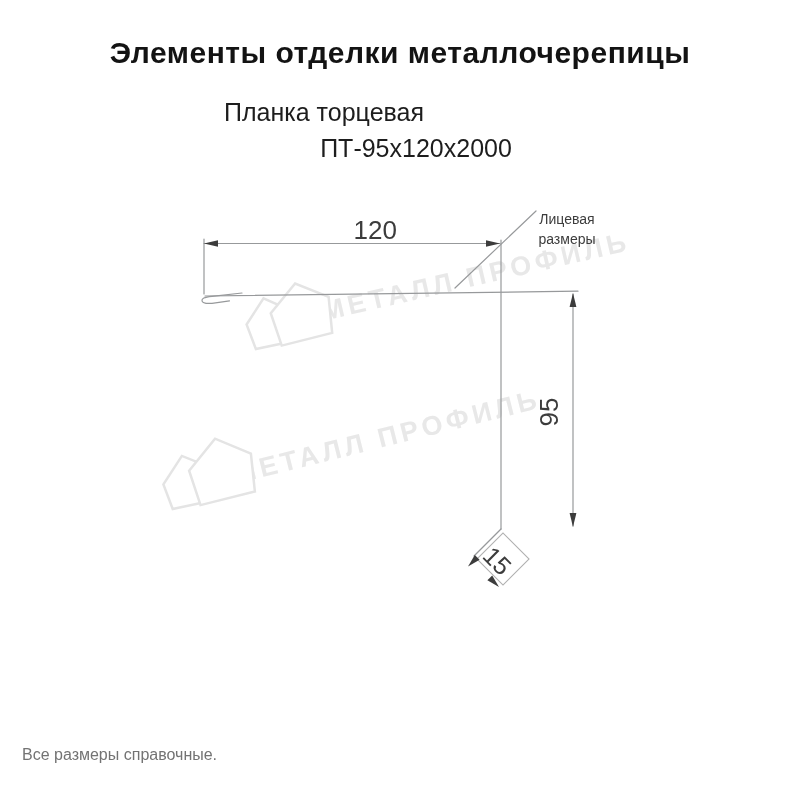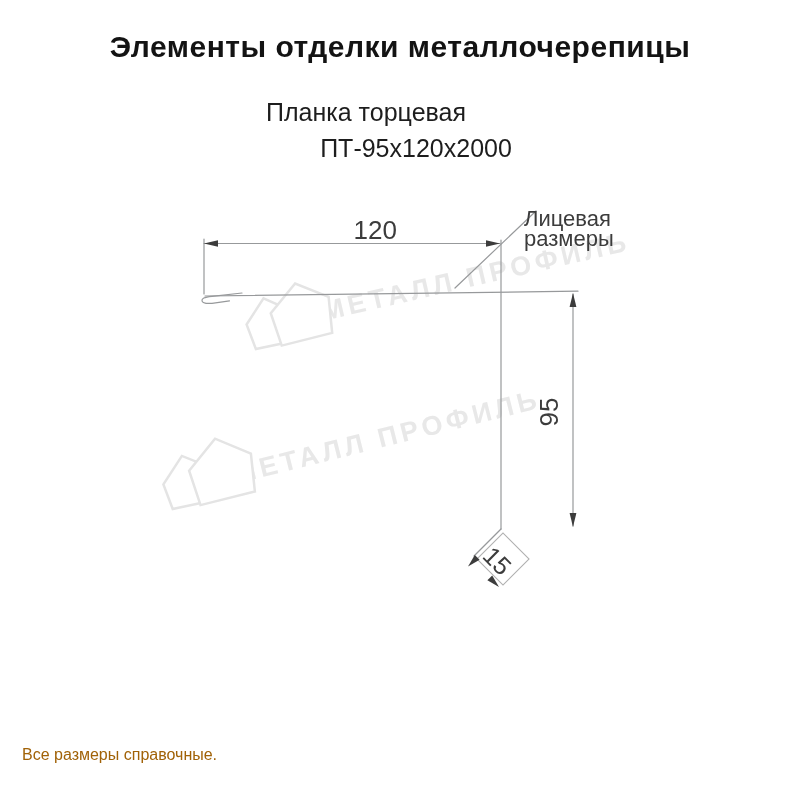--- a/index.html
+++ b/index.html
@@ -1,51 +1,51 @@
 <!DOCTYPE html>
 <html><head>
 <meta charset="utf-8">
 <style>
   html,body{margin:0;padding:0;background:#fff;}
   .page{
     position:relative;width:800px;height:800px;background:#ffffff;
     font-family:"Liberation Sans", sans-serif;overflow:hidden;
   }
   .doc-title{
-    position:absolute;top:30px;left:0;width:800px;text-align:center;
+    position:absolute;top:36px;left:0;width:800px;text-align:center;
     font-size:30px;font-weight:bold;color:#131313;letter-spacing:.5px;
   }
   .product-name{
     position:absolute;top:98px;left:0;width:648px;text-align:center;
-    font-size:25px;font-weight:normal;color:#1d1d1d;padding-left:42px;
+    font-size:25px;font-weight:normal;color:#1d1d1d;
   }
   .product-sku{
     position:absolute;top:134px;left:0;width:800px;text-align:center;
     font-size:25px;font-weight:normal;color:#1d1d1d;padding-left:16px;
   }
   .wm-text{
     position:absolute;font-size:27px;font-weight:bold;letter-spacing:4px;
     color:#e8e8e8;white-space:nowrap;transform-origin:left center;z-index:0;
   }
   .wm-upper{left:322px;top:297px;transform:rotate(-13deg);}
   .wm-lower{left:234px;top:460px;transform:rotate(-14deg);}
   .drawing-svg{position:absolute;left:0;top:0;z-index:1;}
   .dim-label{
     position:absolute;z-index:2;font-size:26px;color:#3c3c3c;white-space:nowrap;
   }
   .dim-width{left:333px;top:215px;width:64px;text-align:right;}
   .dim-height{left:549px;top:412px;transform:translate(-50%,-50%) rotate(-90deg);}
   .dim-flange{left:497px;top:561px;font-size:25px;transform:translate(-50%,-50%) rotate(45deg);}
   .face-side-label{
     position:absolute;left:524px;top:209px;width:86px;z-index:2;
-    text-align:center;font-size:22px;line-height:20px;color:#3c3c3c;
+    text-align:center;font-size:14px;line-height:20px;color:#3c3c3c;
   }
   .footer-notes{
     position:absolute;left:22px;top:742px;z-index:2;
-    font-size:16px;line-height:25px;color:#a16207;
+    font-size:16px;line-height:25px;color:#737373;
   }
 </style>
 </head>
 <body>
 
 <div class="page">
 
   <div class="doc-title">Элементы отделки металлочерепицы</div>
   <div class="product-name">Планка торцевая</div>
   <div class="product-sku">ПТ-95х120х2000</div>

